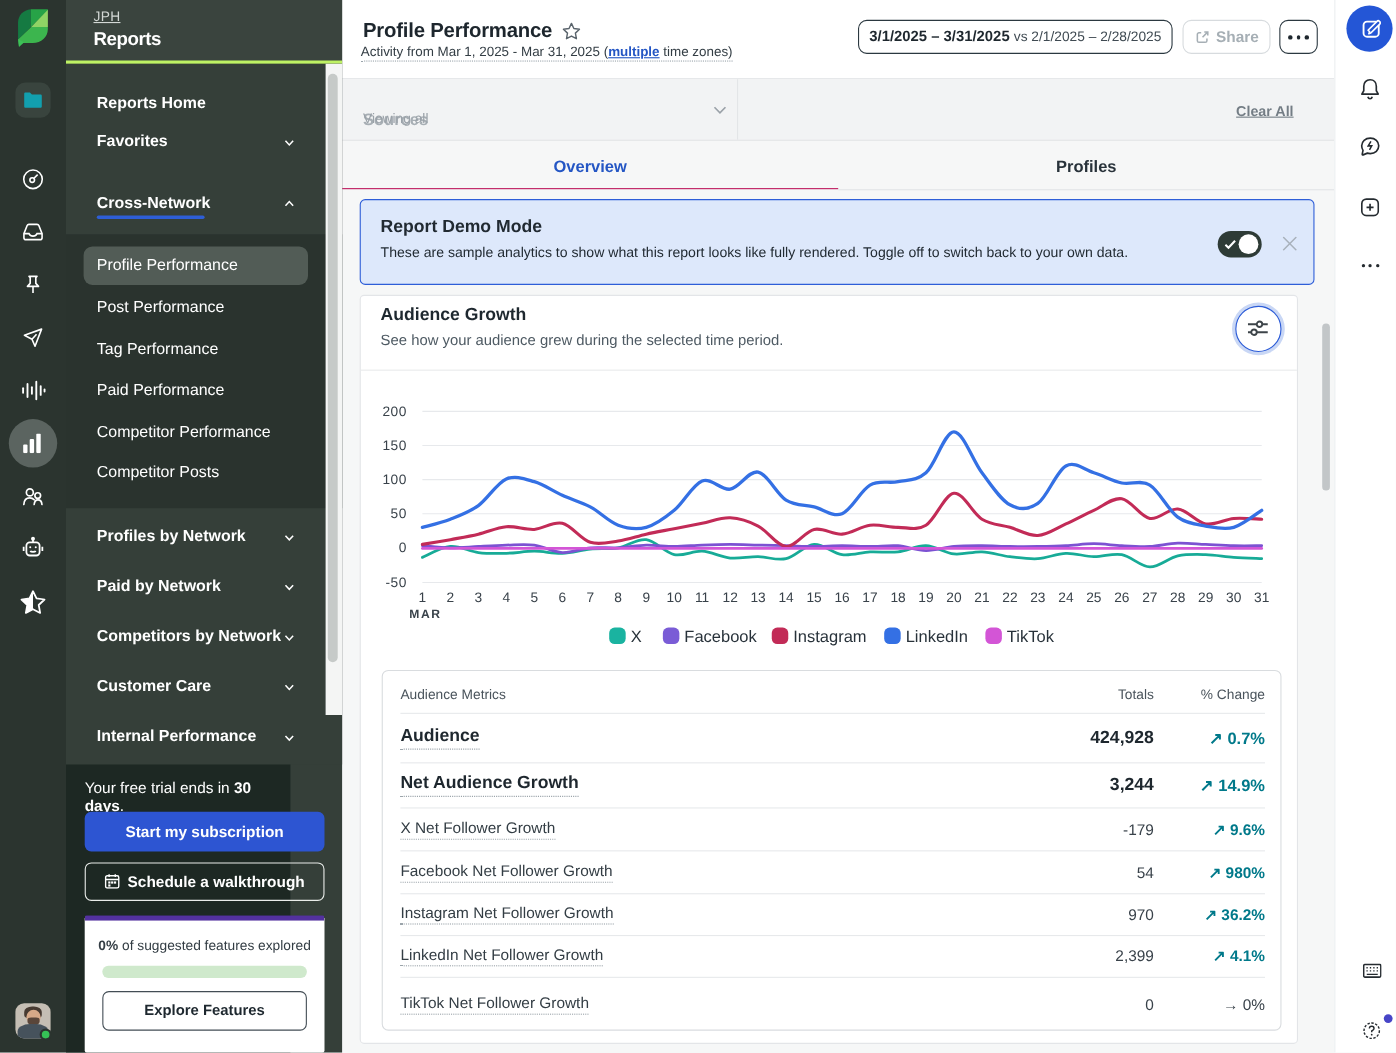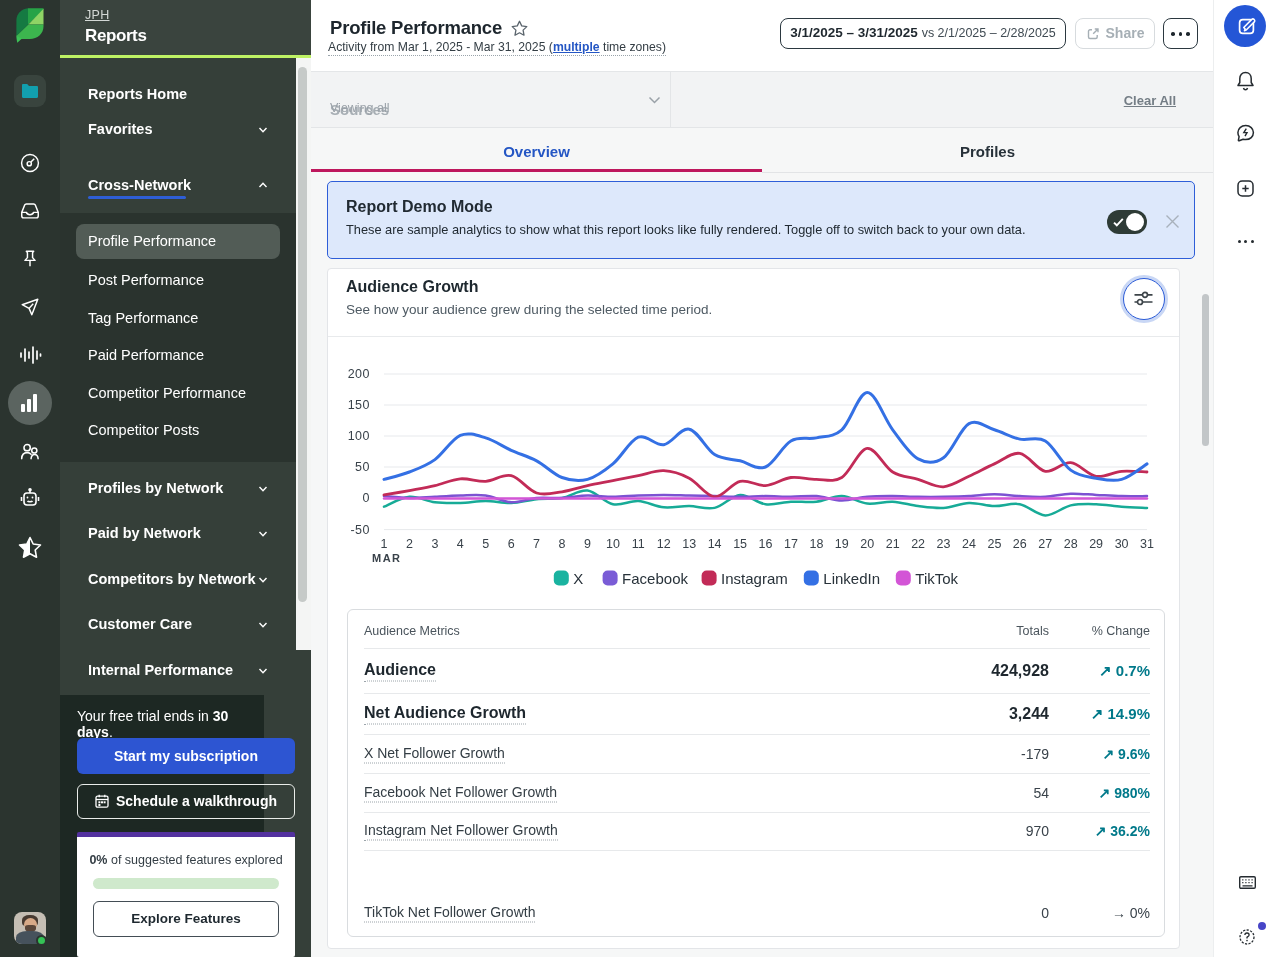--- a/index.html
+++ b/index.html
@@ -229,21 +229,21 @@
     <div id="msources">
       <div style="position:absolute; left:19px; top:10px; font-size:15px; font-weight:bold; color:#a7aeb4;margin-top:19px;">Sources</div>
       <div style="position:absolute; left:19px; top:29px; font-size:12.5px; color:#9aa1a8;">Viewing all</div>
       <svg style="position:absolute; left:337px; top:23px" width="13" height="10" viewBox="0 0 13 10" fill="none" stroke="#9aa1a8" stroke-width="1.5">
           <path d="M1.5 2.5 L6.5 7.5 L11.5 2.5"></path>
         </svg>
       <div style="position:absolute; left:359px; top:0; width:1px; height:55px; background:#e3e5e7;"></div>
       <div style="position:absolute; right:37px; top:21px; font-size:13px; font-weight:bold; color:#747d85; text-decoration:underline;">Clear All</div>
     </div>
     <div id="mtabs">
-      <div class="tab" style="left:0; color:#2456c4; border-bottom:3px solid #be185d;">Overview</div>
+      <div class="tab" style="left:0; color:#2456c4; border-bottom:1px solid #be185d;">Overview</div>
       <div class="tab" style="left:451px; width:451px; color:#28323a; border-bottom:1px solid #e2e4e6; height:45px;">Profiles</div>
     </div>
 
     <div id="banner">
       <div style="position:absolute; left:18px; top:16px; font-size:16px; font-weight:bold; color:#212a32;">Report Demo Mode</div>
       <div style="position:absolute; left:18px; top:40px; font-size:12.8px; color:#212a32;">These are sample analytics to show what this report looks like fully rendered. Toggle off to switch back to your own data.</div>
       <div style="position:absolute; left:779px; top:28px; width:40px; height:24px; background:#2e3b36; border-radius:12px;">
         <svg style="position:absolute;left:5.5px;top:8px" width="11" height="9" viewBox="0 0 11 9" fill="none" stroke="#fff" stroke-width="1.9">
             <path d="M1 4.6 L3.8 7.3 L9.8 0.8"></path>
           </svg>
@@ -352,20 +352,25 @@
       <div class="trow" style="top:164.0px; height:38.5px; ">
             <span class="tlab" style="font-size:14px;color:#333d44;">Facebook Net Follower Growth</span>
             <span class="tnum" style="font-size:14px;color:#39424a;">54</span>
             <span class="tchg" style="font-size:14px;color:#00798a;font-weight:bold;">↗ 980%</span>
           </div>
       <div class="trow" style="top:202.5px; height:38.0px; ">
             <span class="tlab" style="font-size:14px;color:#333d44;">Instagram Net Follower Growth</span>
             <span class="tnum" style="font-size:14px;color:#39424a;">970</span>
             <span class="tchg" style="font-size:14px;color:#00798a;font-weight:bold;">↗ 36.2%</span>
           </div>
+      <div class="trow" style="top:240.5px; height:38.0px; ">
+            <span class="tlab" style="font-size:14px;color:#333d44;">LinkedIn Net Follower Growth</span>
+            <span class="tnum" style="font-size:14px;color:#39424a;">2,399</span>
+            <span class="tchg" style="font-size:14px;color:#00798a;font-weight:bold;">↗ 4.1%</span>
+          </div>
       <div class="trow" style="top:278.5px; height:48.5px; border-bottom:none;">
             <span class="tlab" style="font-size:14px;color:#333d44;">TikTok Net Follower Growth</span>
             <span class="tnum" style="font-size:14px;color:#39424a;">0</span>
             <span class="tchg" style="font-size:14px;color:#39424a;font-weight:normal;">→ 0%</span>
           </div>
       </div>
     </div>
   </div>
 
   <div id="mscroll" class="abs"></div>

